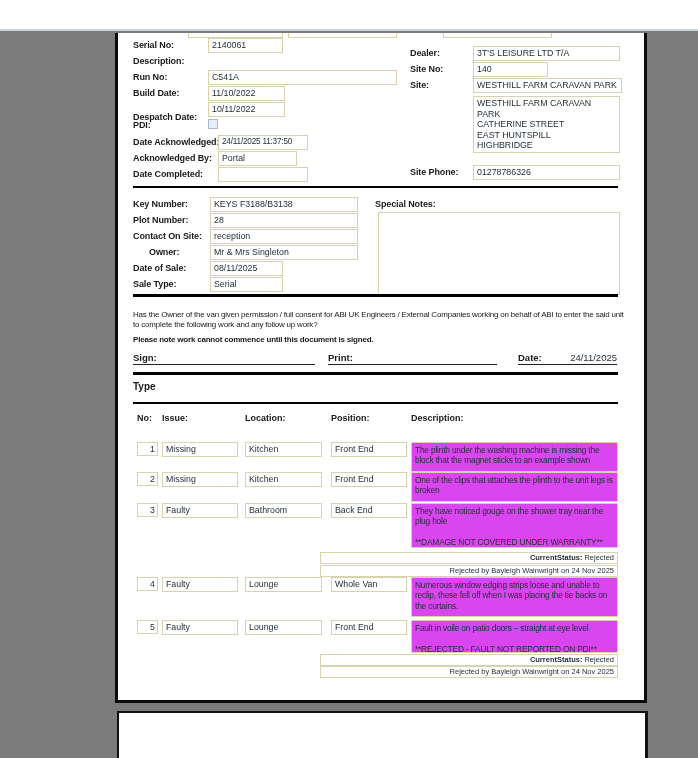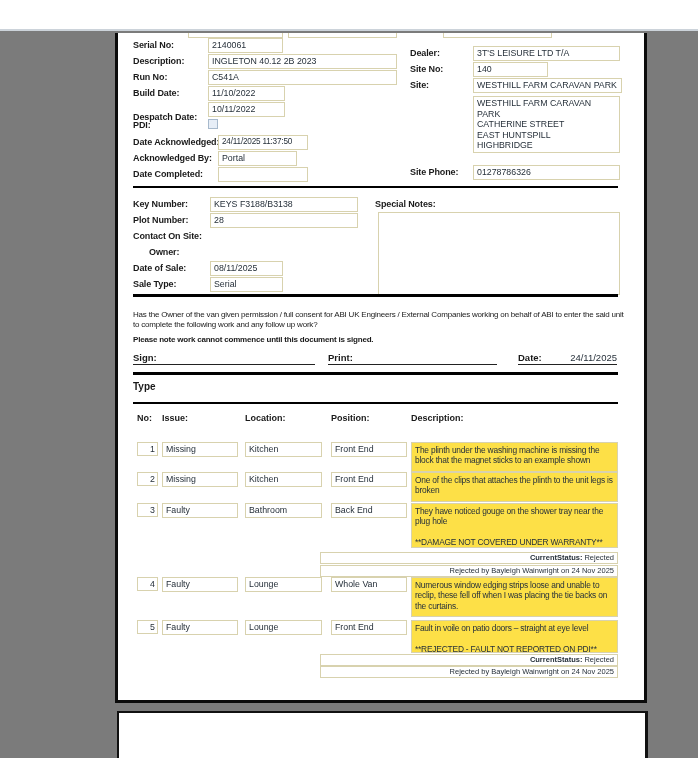--- a/index.html
+++ b/index.html
@@ -60,21 +60,21 @@
     position: absolute; left: 19px; width: 21px; height: 14px; background:#fff;
     border: 1px solid #d8d2ae; font-size: 8.8px; line-height: 12px;
     text-align: right; padding: 0 2px; color: #26303a;
   }
   .cbox {
     position: absolute; height: 15px; background:#fff; border:1px solid #d8d2ae;
     font-size: 8.8px; line-height: 12px; padding: 0 3px; color:#26303a;
     white-space: nowrap; overflow: hidden;
   }
   .desc {
-    position: absolute; left: 293px; width: 207px; background:#fde047;
+    position: absolute; left: 293px; width: 207px; background:#d946ef;
     border: 1px solid #d8d2ae; font-size: 8.4px; letter-spacing: -0.2px;
     line-height: 10.3px; padding: 2px 3px; color:#26303a;
     white-space: pre-line; overflow: hidden;
   }
   .status {
     position: absolute; left: 202px; width: 298px; height: 12px; background:#fff;
     border: 1px solid #d8d2ae; font-size: 7.5px; line-height: 9.5px;
     text-align: right; padding: 0 3px; color:#26303a; white-space: nowrap; overflow:hidden;
   }
   .status b { font-weight: bold; text-align: center; }
@@ -92,21 +92,20 @@
   <div class="page">
 
     <div class="clip" style="left:70px;width:95px;"></div>
     <div class="clip" style="left:170px;width:109px;"></div>
     <div class="clip" style="left:325px;width:109px;"></div>
 
     <div class="lbl" style="left:15px;top:7px;">Serial No:</div>
     <div class="box" style="left:90px;top:5px;width:75px;">2140061</div>
 
     <div class="lbl" style="left:15px;top:23px;">Description:</div>
-    <div class="box" style="left:90px;top:21px;width:189px;">INGLETON 40.12 2B 2023</div>
 
     <div class="lbl" style="left:15px;top:39px;">Run No:</div>
     <div class="box" style="left:90px;top:37px;width:189px;">C541A</div>
 
     <div class="lbl" style="left:15px;top:55px;">Build Date:</div>
     <div class="box" style="left:90px;top:53px;width:77px;">11/10/2022</div>
 
     <div class="lbl" style="left:15px;top:71px;margin-top:8px;">Despatch Date:</div>
     <div class="box" style="left:90px;top:69px;width:77px;">10/11/2022</div>
 
@@ -142,22 +141,24 @@
 
     <div class="hr" style="top:153px;height:2px;"></div>
 
     <div class="lbl" style="left:15px;top:166px;">Key Number:</div>
     <div class="box" style="left:92px;top:164px;width:148px;">KEYS  F3188/B3138</div>
 
     <div class="lbl" style="left:15px;top:182px;">Plot Number:</div>
     <div class="box" style="left:92px;top:180px;width:148px;">28</div>
 
     <div class="lbl" style="left:15px;top:198px;">Contact On Site:</div>
+    <div class="box" style="left:92px;top:196px;width:148px;">reception</div>
 
     <div class="lbl" style="left:15px;top:214px;margin-left:16px;">Owner:</div>
+    <div class="box" style="left:92px;top:212px;width:148px;">Mr &amp; Mrs Singleton</div>
 
     <div class="lbl" style="left:15px;top:230px;">Date of Sale:</div>
     <div class="box" style="left:92px;top:228px;width:73px;">08/11/2025</div>
 
     <div class="lbl" style="left:15px;top:246px;">Sale Type:</div>
     <div class="box" style="left:92px;top:244px;width:73px;">Serial</div>
 
     <div class="lbl" style="left:257px;top:166px;">Special Notes:</div>
     <div class="mbox" style="left:260px;top:179px;width:242px;height:83px;"></div>
 

